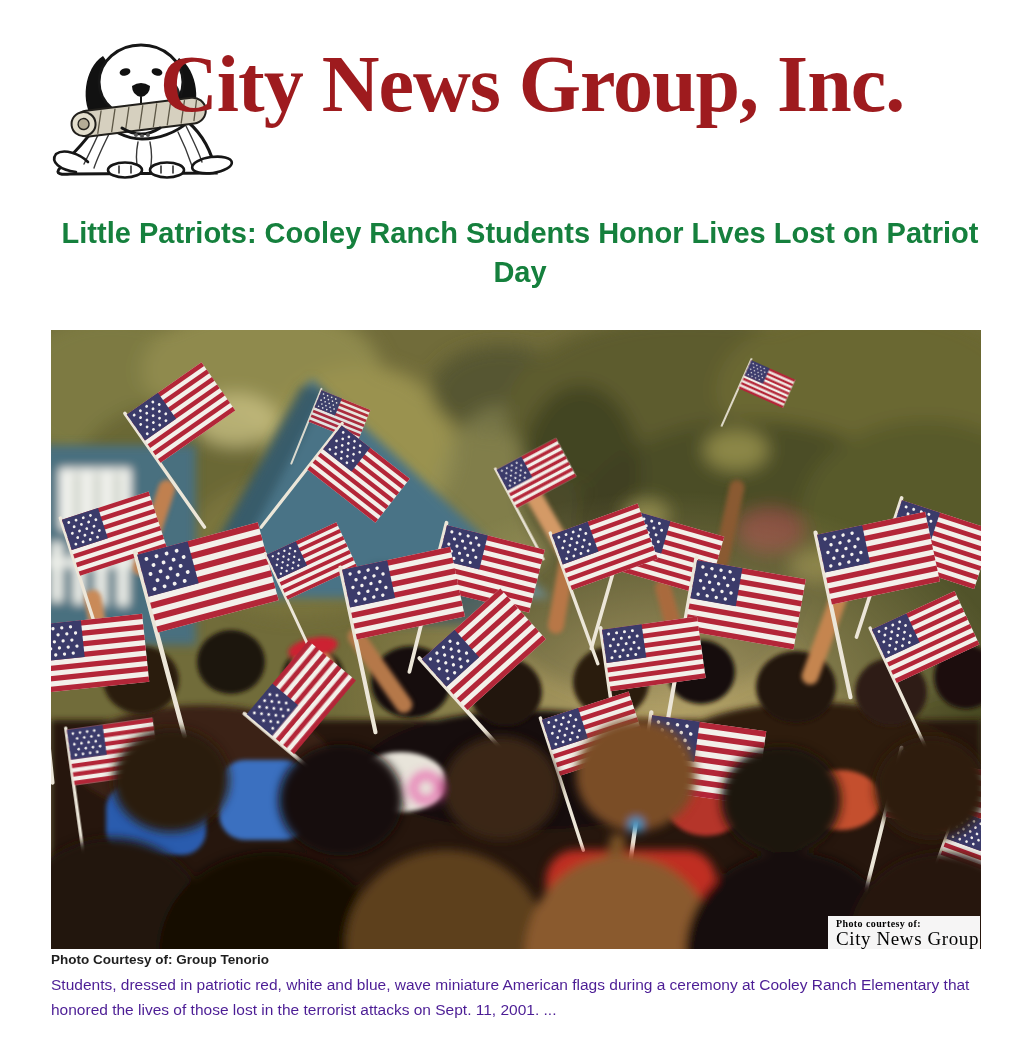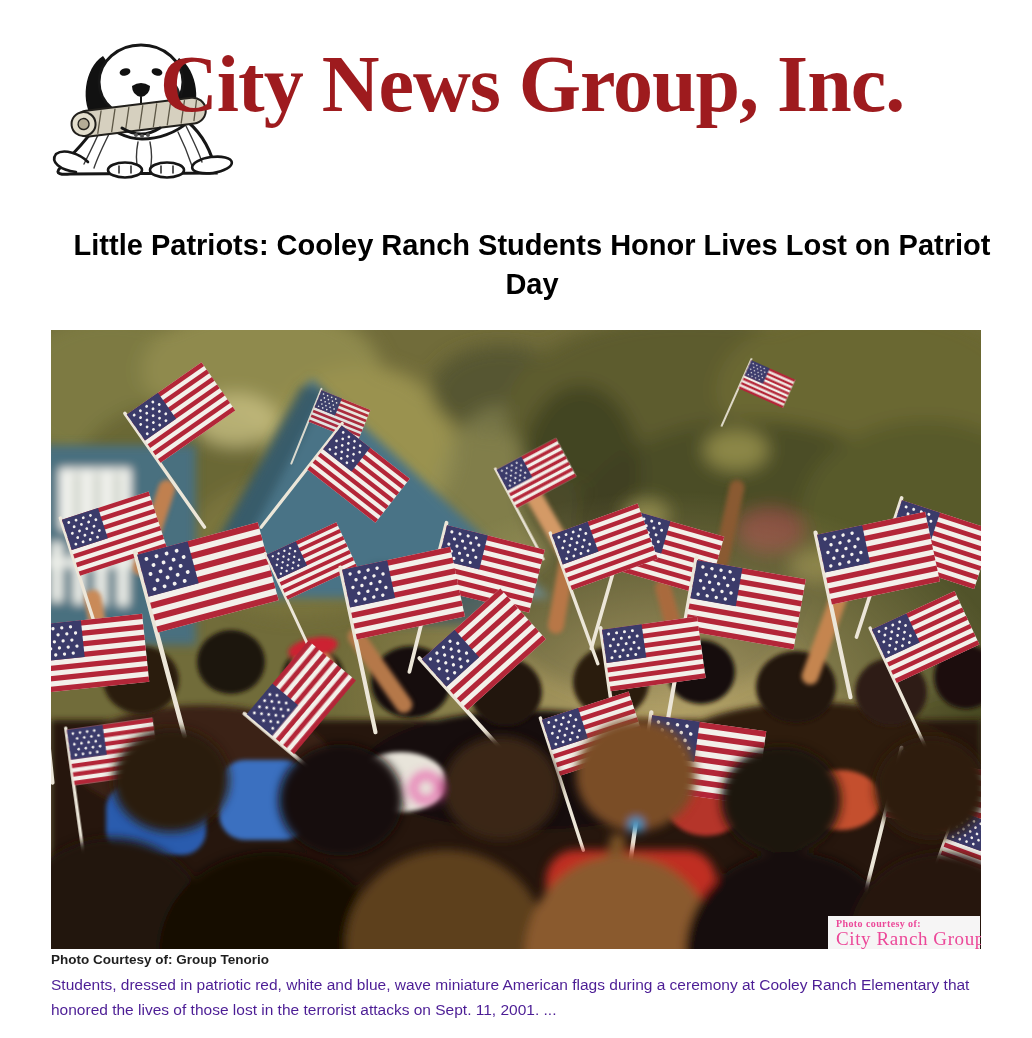--- a/index.html
+++ b/index.html
@@ -7,27 +7,27 @@
   .page{position:relative;width:1032px;height:1038px;background:#fff;}
 
   
   .site-header{position:absolute;left:0;top:0;width:1032px;height:185px;padding-left:12px;}
   .dog-logo{position:absolute;left:46px;top:22px;width:195px;height:158px;}
   .logo-text{position:absolute;left:160px;top:44px;font-family:"Liberation Serif",serif;
              font-weight:bold;font-size:80px;line-height:1;color:#9e1b1e;letter-spacing:-1px;white-space:nowrap;}
 
   
   .headline{position:absolute;left:51px;top:210px;width:930px;text-align:center;
-            font-size:29px;line-height:39px;font-weight:bold;color:#000000;margin:16px;}
+            font-size:29px;line-height:39px;font-weight:bold;color:#15803d;margin:4px;}
 
   
   .photo-wrap{position:absolute;left:51px;top:330px;width:930px;height:619px;overflow:hidden;background:#6a6636;}
   .photo-wrap svg{display:block;}
   .watermark{position:absolute;right:1px;bottom:0;width:152px;height:33px;background:rgba(255,255,255,.96);
-             padding:2px 6px 3px 8px;box-sizing:border-box;font-family:"Liberation Serif",serif;color:#ec4899;}
+             padding:2px 6px 3px 8px;box-sizing:border-box;font-family:"Liberation Serif",serif;color:#000000;}
   .watermark .wm1{display:block;font-size:10px;font-weight:bold;letter-spacing:.4px;line-height:11px;}
   .watermark .wm2{display:block;font-size:19px;line-height:19px;letter-spacing:.6px;white-space:nowrap;}
 
   
   .photo-credit{position:absolute;left:51px;top:952px;width:930px;font-size:13.5px;font-weight:bold;color:#1f1f1f;}
   .article-body{position:absolute;left:51px;top:972px;width:934px;font-size:15.5px;line-height:25px;color:#4c1d95;margin:0;}
 </style>
 </head>
 <body>
 
@@ -291,21 +291,21 @@
           <ellipse cx="220" cy="622" rx="112" ry="100" fill="#120b06"></ellipse>
           <ellipse cx="395" cy="615" rx="100" ry="95" fill="#5d3f1f"></ellipse>
           <ellipse cx="570" cy="625" rx="96" ry="100" fill="#8a5a2e"></ellipse>
           <ellipse cx="740" cy="622" rx="106" ry="100" fill="#17100a"></ellipse>
           <ellipse cx="890" cy="612" rx="92" ry="90" fill="#26170d"></ellipse>
         </g>
       </svg>
 
       <div class="watermark">
         <span class="wm1">Photo courtesy of:</span>
-        <span class="wm2">City Ranch Group</span>
+        <span class="wm2">City News Group</span>
       </div>
     </div>
   </figure>
 
   <div class="photo-credit">Photo Courtesy of: Group Tenorio</div>
   <p class="article-body">Students, dressed in patriotic red, white and blue, wave miniature American flags during a ceremony at Cooley Ranch Elementary that honored the lives of those lost in the terrorist attacks on Sept. 11, 2001. ...</p>
 
 </div>
 
 </body></html>

